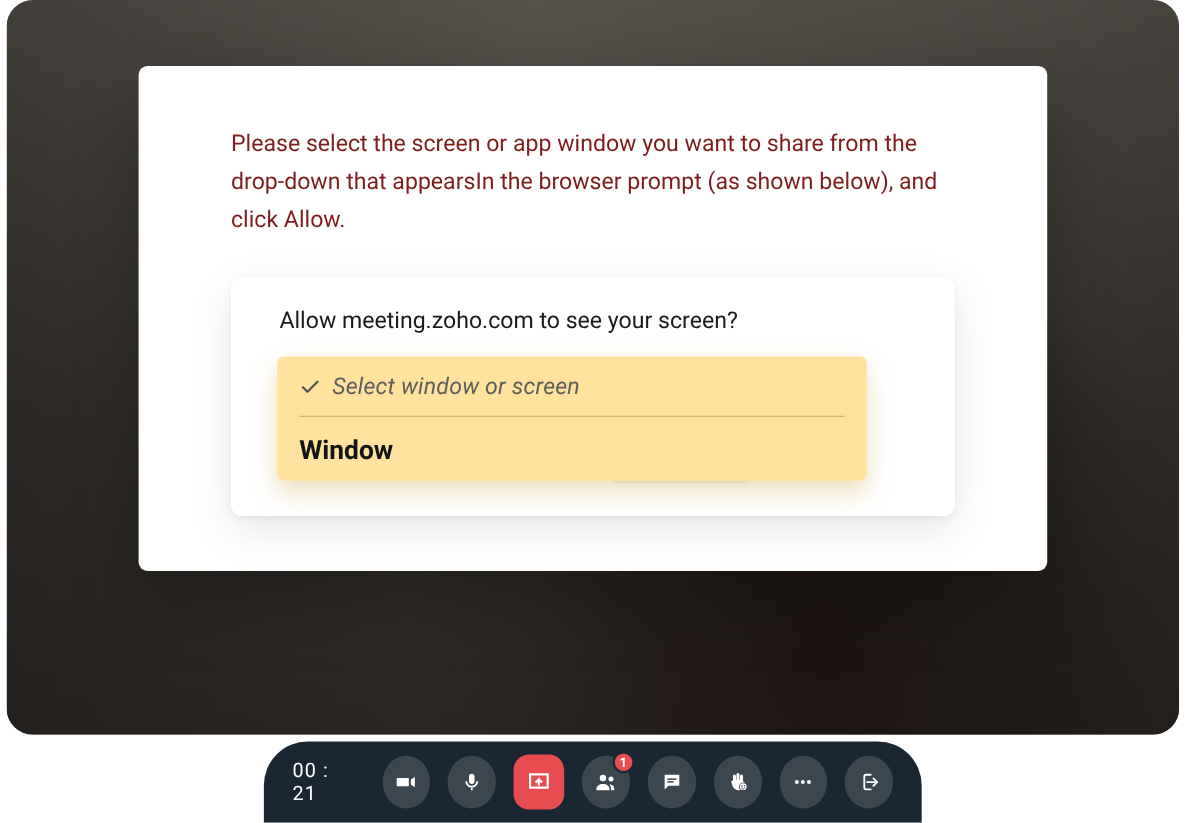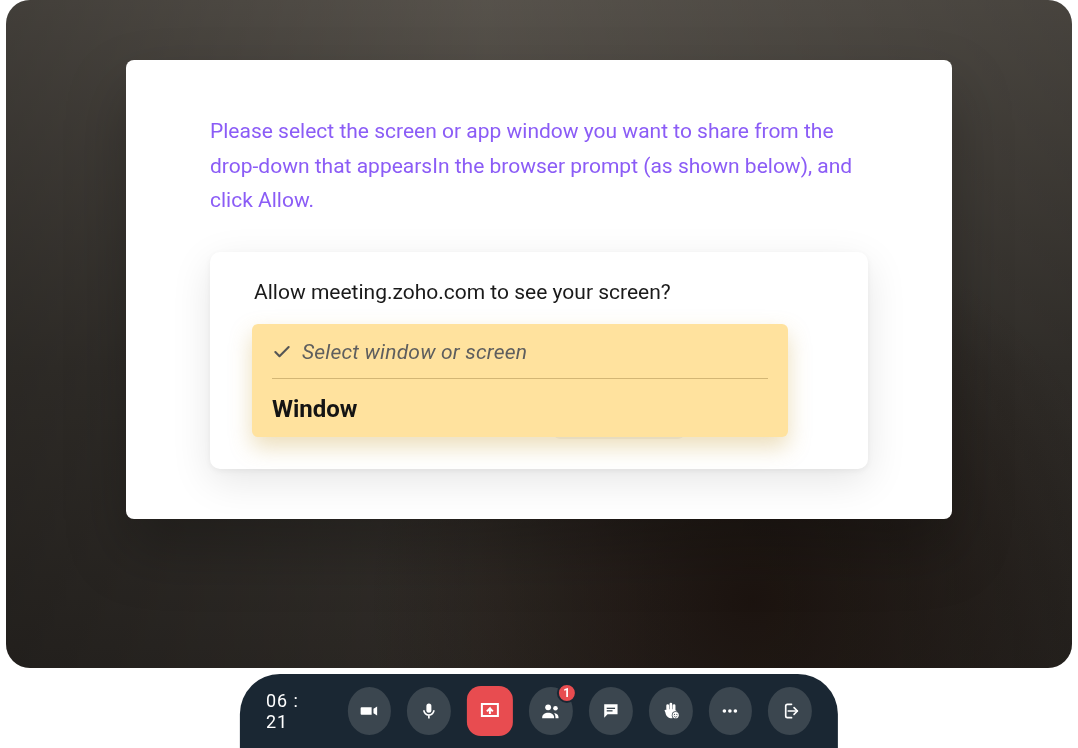--- a/index.html
+++ b/index.html
@@ -37,21 +37,21 @@
   .modal h1 {
     font-size: 31px;
     font-weight: 700;
     color: #101010;
     margin-bottom: 22px;
     letter-spacing: -0.3px;
   }
   .modal p.desc {
     font-size: 21px;
     line-height: 1.65;
-    color: #8b5cf6;
+    color: #7f1d1d;
     margin-bottom: 34px;
   }
 
   
   .prompt-card {
     background: #ffffff;
     border-radius: 10px;
     box-shadow: 0 12px 40px rgba(0,0,0,0.10), 0 2px 6px rgba(0,0,0,0.05);
     padding: 28px 50px 32px 44px;
     position: relative;
@@ -184,21 +184,21 @@
           </span>
           <span class="dd-label">Select window or screen</span>
         </div>
         <div class="dd-option">Window</div>
       </div>
 
     </div>
   </div>
 
   <div class="toolbar">
-    <div class="timer">06 : 21</div>
+    <div class="timer">00 : 21</div>
 
     <div class="btn">
       <span>
         <svg viewBox="0 0 24 24" width="22" height="22" fill="currentColor">
             <path d="M15 8v8H4a1 1 0 0 1-1-1V9a1 1 0 0 1 1-1h11zm2 1.5 4-2.5v10l-4-2.5v-5z"></path>
           </svg>
       </span>
     </div>
 
     <div class="btn">

